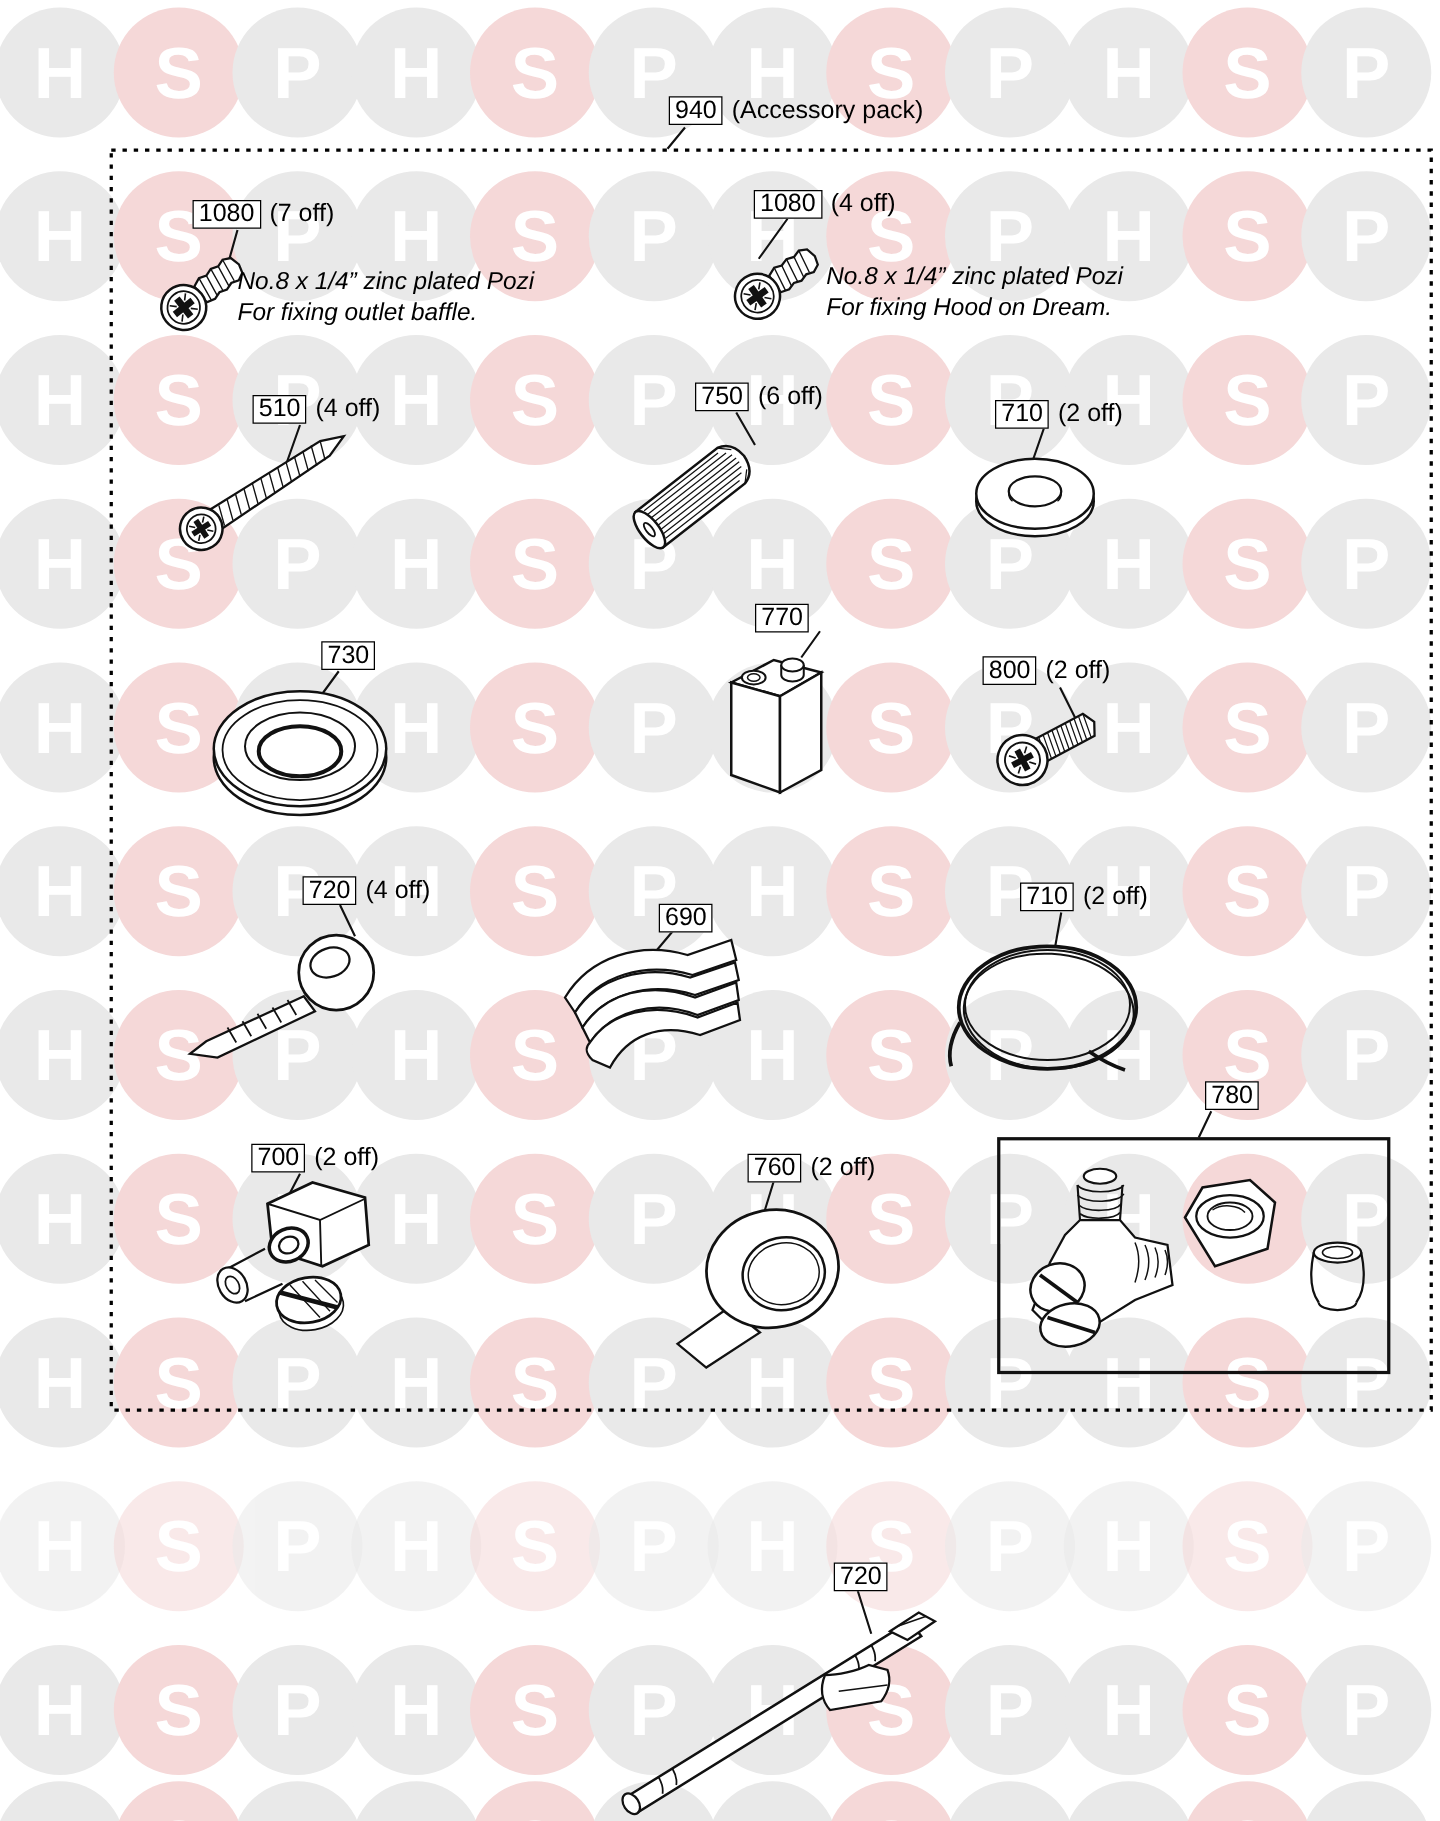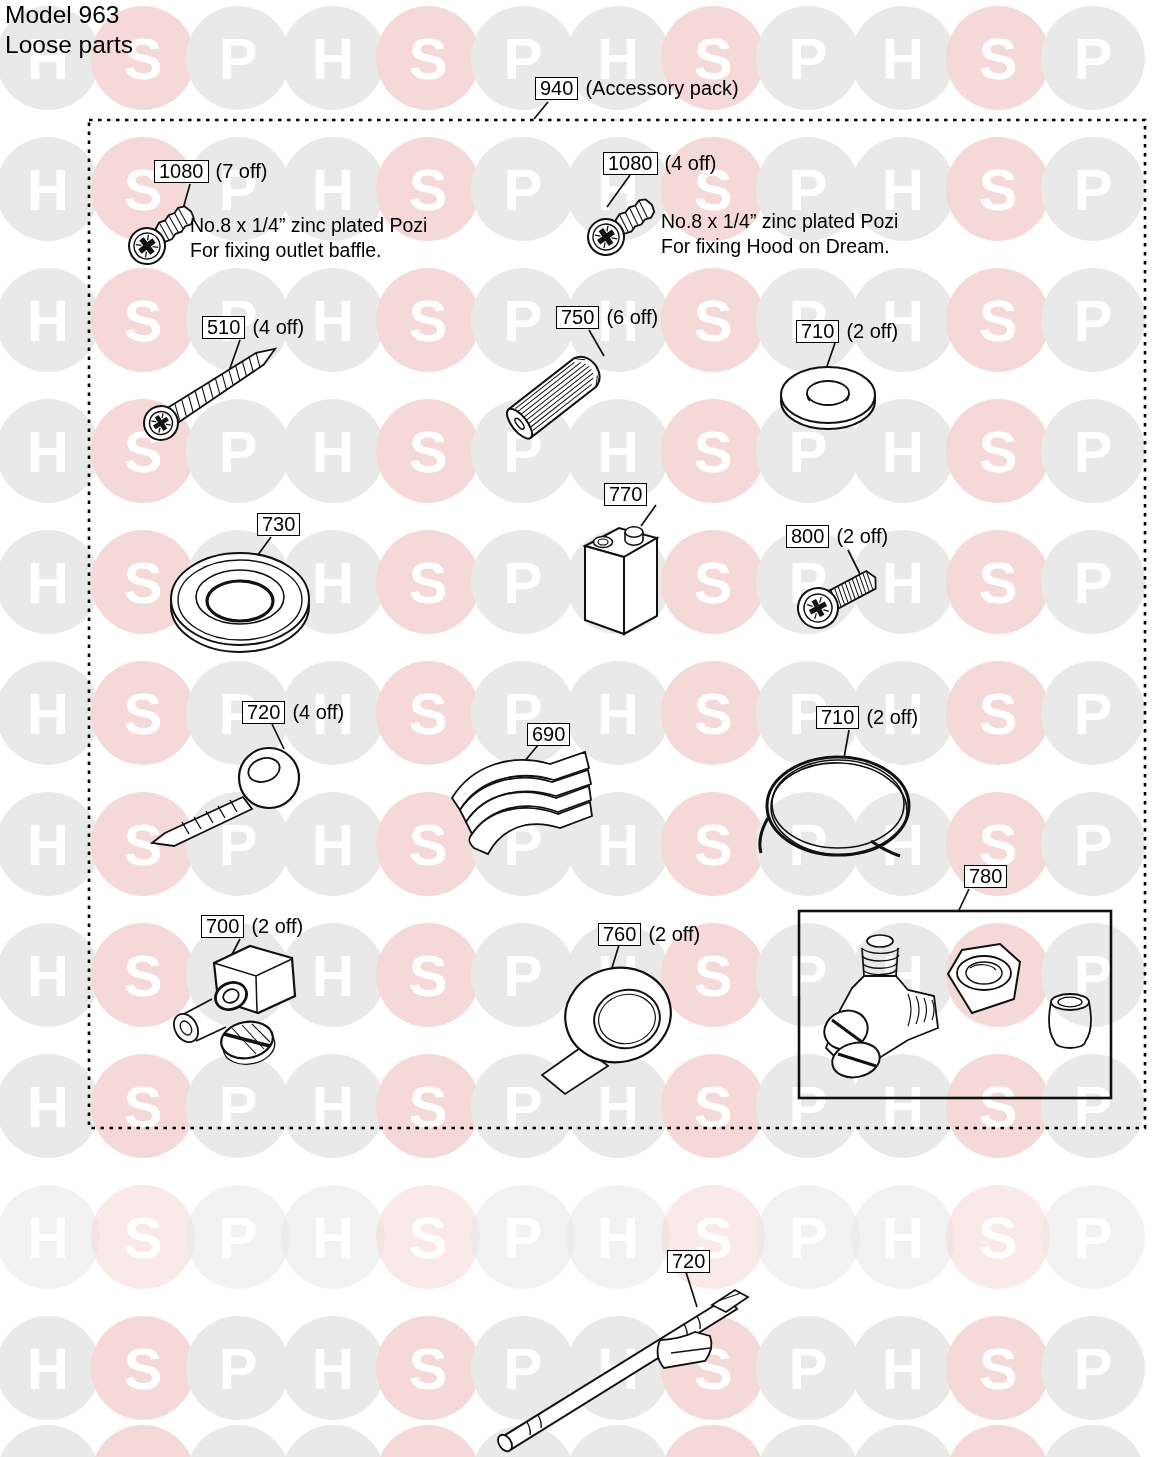--- a/index.html
+++ b/index.html
@@ -7,21 +7,21 @@
           font-family:"Liberation Sans",sans-serif;color:#000;}
   #watermark{position:absolute;inset:0;z-index:0;}
   .wm-circle{position:absolute;width:104px;height:104px;border-radius:50%;
              display:flex;align-items:center;justify-content:center;
              font-weight:bold;font-size:58px;user-select:none;}
   #artwork{position:absolute;left:0;top:0;z-index:1;}
   .title{position:absolute;left:5px;top:0;font-size:24.5px;line-height:30px;z-index:3;white-space:nowrap;}
   .plabel{position:absolute;font-size:20px;line-height:22px;z-index:3;white-space:nowrap;}
   .pbox{display:inline-block;border:1.6px solid #000;padding:0 4px;background:#fff;line-height:21px;}
   .pqty{margin-left:7px;}
-  .pdesc{position:absolute;font-size:19.5px;line-height:24.5px;z-index:3;white-space:nowrap;}
+  .pdesc{position:absolute;font-size:19.5px;line-height:24.5px;z-index:3;white-space:nowrap;font-style:italic;}
 </style>
 </head>
 <body>
 
 <div id="canvas">
 
   <div id="watermark">
       <div class="wm-circle" style="left: -4px; top: 6px; background: rgb(233, 233, 233); color: rgb(255, 255, 255); opacity: 1;">H</div>
       <div class="wm-circle" style="left: 91px; top: 6px; background: rgb(245, 216, 216); color: rgb(255, 255, 255); opacity: 1;">S</div>
       <div class="wm-circle" style="left: 186px; top: 6px; background: rgb(233, 233, 233); color: rgb(255, 255, 255); opacity: 1;">P</div>
@@ -318,24 +318,20 @@
       <path d="M502,1437 L728,1297 L737,1309 L510,1450 Z" fill="#fff" stroke="#111" stroke-width="2"></path>
       <ellipse cx="505" cy="1443" rx="6" ry="9" transform="rotate(-33 505 1443)" fill="#fff" stroke="#111" stroke-width="1.8"></ellipse>
       <path d="M527,1422 q4,7 3,13 M538,1415 q4,7 3,13 M684,1324 q4,7 3,13 M697,1316 q4,7 3,13" stroke="#111" stroke-width="1.4" fill="none"></path>
       <path d="M712,1305 L735,1290 L748,1297 L726,1312 Z" fill="#fff" stroke="#111" stroke-width="1.8"></path>
       <path d="M718,1301 L741,1293" stroke="#111" stroke-width="1.2"></path>
       <path d="M660,1340 C656,1350 657,1360 664,1368 L705,1361 C711,1353 713,1344 710,1336 L695,1332 C685,1337 670,1340 660,1340 Z" fill="#fff" stroke="#111" stroke-width="1.8"></path>
       <path d="M671,1353 L710,1348" stroke="#111" stroke-width="1.3"></path>
     </g>
   </svg>
 
-  <div class="title">
-    <div>Model 963</div>
-    <div>Loose parts</div>
-  </div>
 
   <div class="plabel" style="left:535px;top:77px">
     <span class="pbox">940</span><span class="pqty">(Accessory pack)</span>
   </div>
 
   <div class="plabel" style="left:154px;top:160px">
     <span class="pbox">1080</span><span class="pqty">(7 off)</span>
   </div>
   <div class="pdesc" style="left:190px;top:213px">
     <div>No.8 x 1/4” zinc plated Pozi</div>

